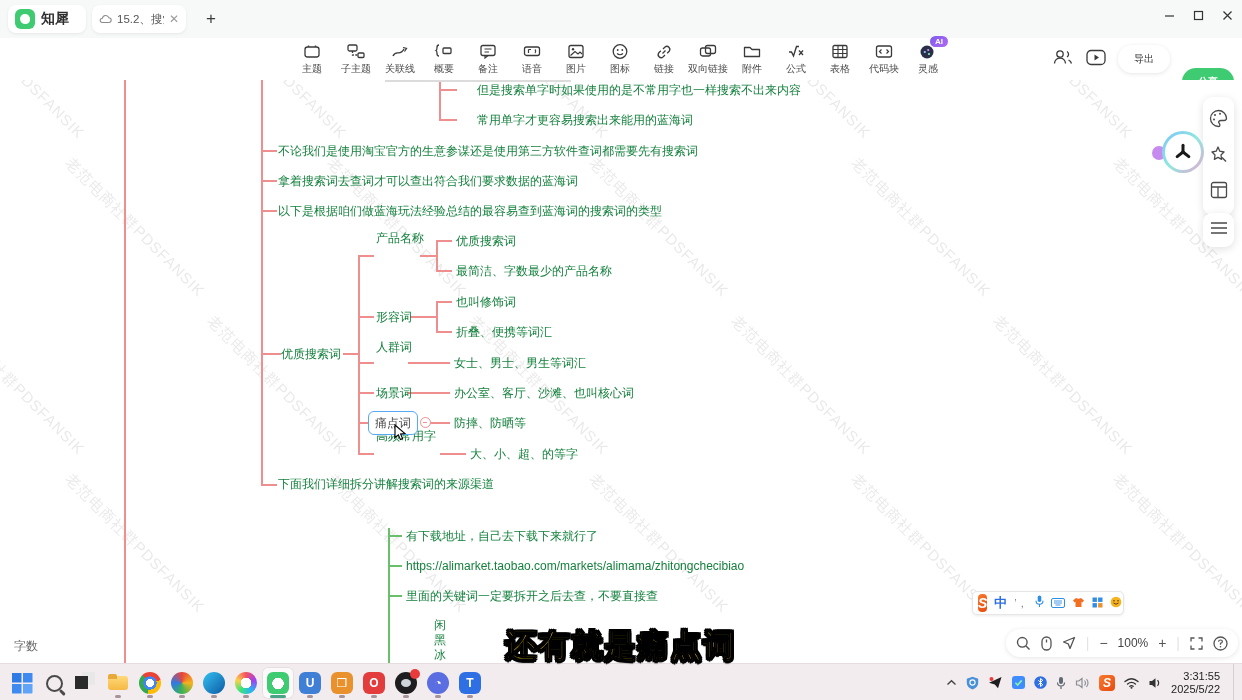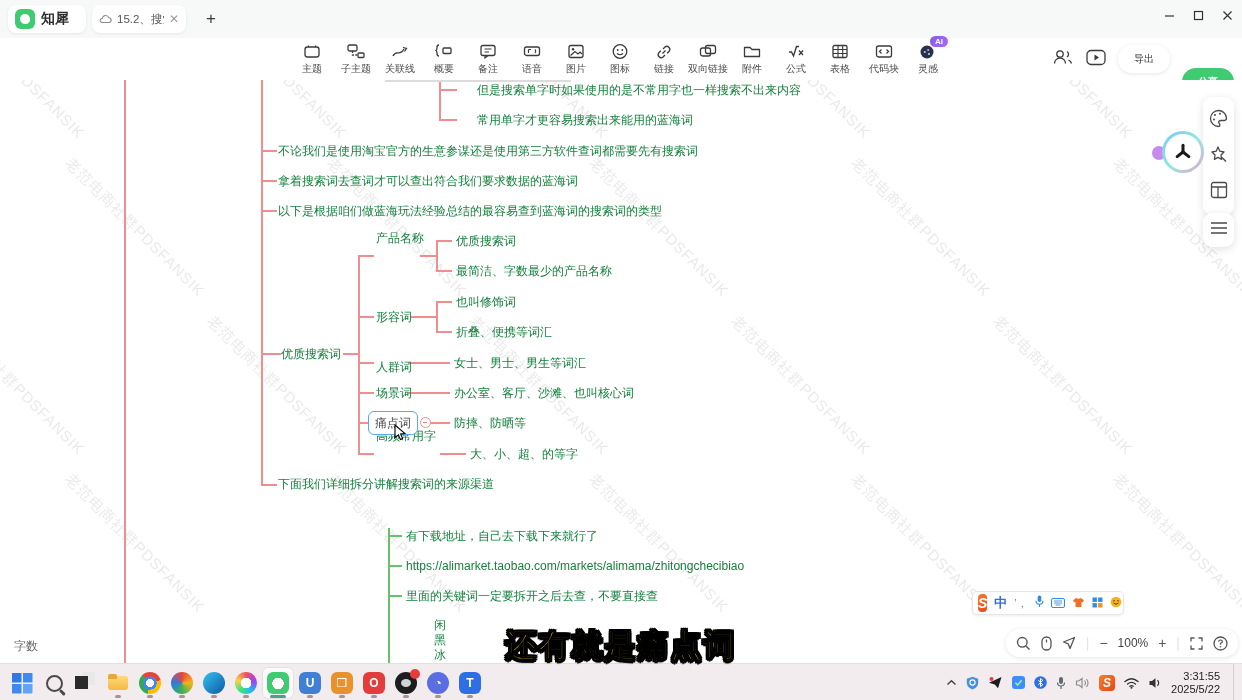--- a/index.html
+++ b/index.html
@@ -340,21 +340,21 @@
       <span class="mm-text" style="left: 278px; top: 64px;">不论我们是使用淘宝官方的生意参谋还是使用第三方软件查词都需要先有搜索词</span>
       <span class="mm-text" style="left: 278px; top: 94px;">拿着搜索词去查词才可以查出符合我们要求数据的蓝海词</span>
       <span class="mm-text" style="left: 278px; top: 124px;">以下是根据咱们做蓝海玩法经验总结的最容易查到蓝海词的搜索词的类型</span>
       <span class="mm-text" style="left: 281px; top: 267px;">优质搜索词</span>
       <span class="mm-text" style="left: 376px; top: 151px;">产品名称</span>
       <span class="mm-text" style="left: 456px; top: 154px;">优质搜索词</span>
       <span class="mm-text" style="left: 456px; top: 184px;">最简洁、字数最少的产品名称</span>
       <span class="mm-text" style="left: 376px; top: 230px;">形容词</span>
       <span class="mm-text" style="left: 456px; top: 215px;">也叫修饰词</span>
       <span class="mm-text" style="left: 456px; top: 245px;">折叠、便携等词汇</span>
-      <span class="mm-text" style="left: 376px; top: 280px;">人群词</span>
+      <span class="mm-text" style="left: 376px; top: 260px;">人群词</span>
       <span class="mm-text" style="left: 454px; top: 276px;">女士、男士、男生等词汇</span>
       <span class="mm-text" style="left: 376px; top: 306px;">场景词</span>
       <span class="mm-text" style="left: 454px; top: 306px;">办公室、客厅、沙滩、也叫核心词</span>
       <span class="mm-text" style="left: 454px; top: 336px;">防摔、防晒等</span>
       <span class="mm-text" style="left: 376px; top: 349px;">高频常用字</span>
       <span class="mm-text" style="left: 470px; top: 367px;">大、小、超、的等字</span>
       <span class="mm-text" style="left: 278px; top: 397px;">下面我们详细拆分讲解搜索词的来源渠道</span>
       <span class="mm-text" style="left: 406px; top: 449px;">有下载地址，自己去下载下来就行了</span>
       <span class="mm-text" style="left: 406px; top: 479px;">https://alimarket.taobao.com/markets/alimama/zhitongchecibiao</span>
       <span class="mm-text" style="left: 406px; top: 509px;">里面的关键词一定要拆开之后去查，不要直接查</span>

